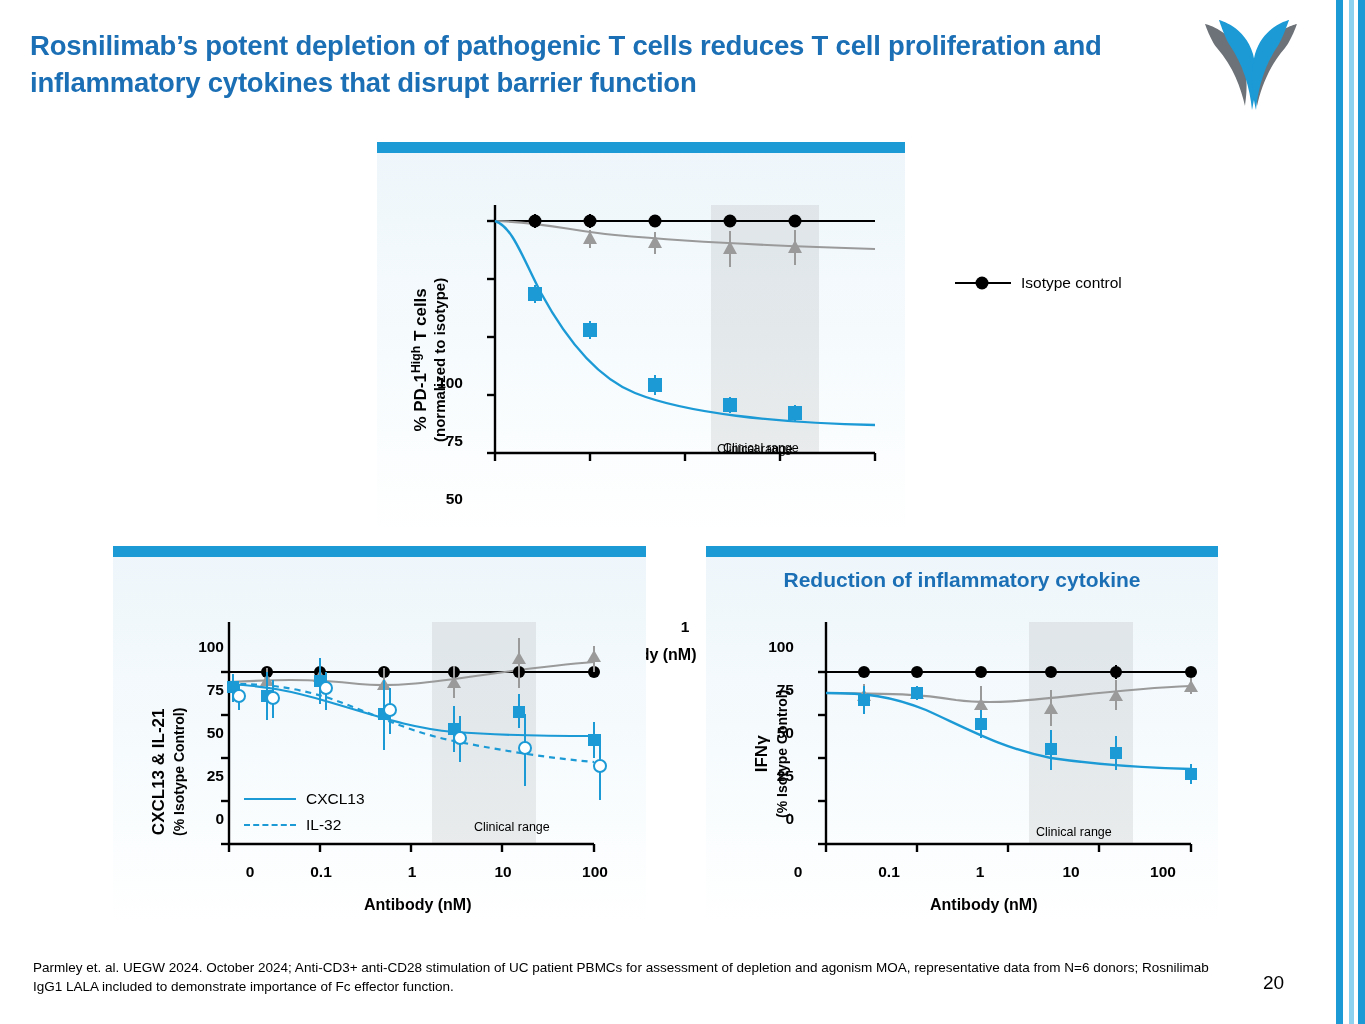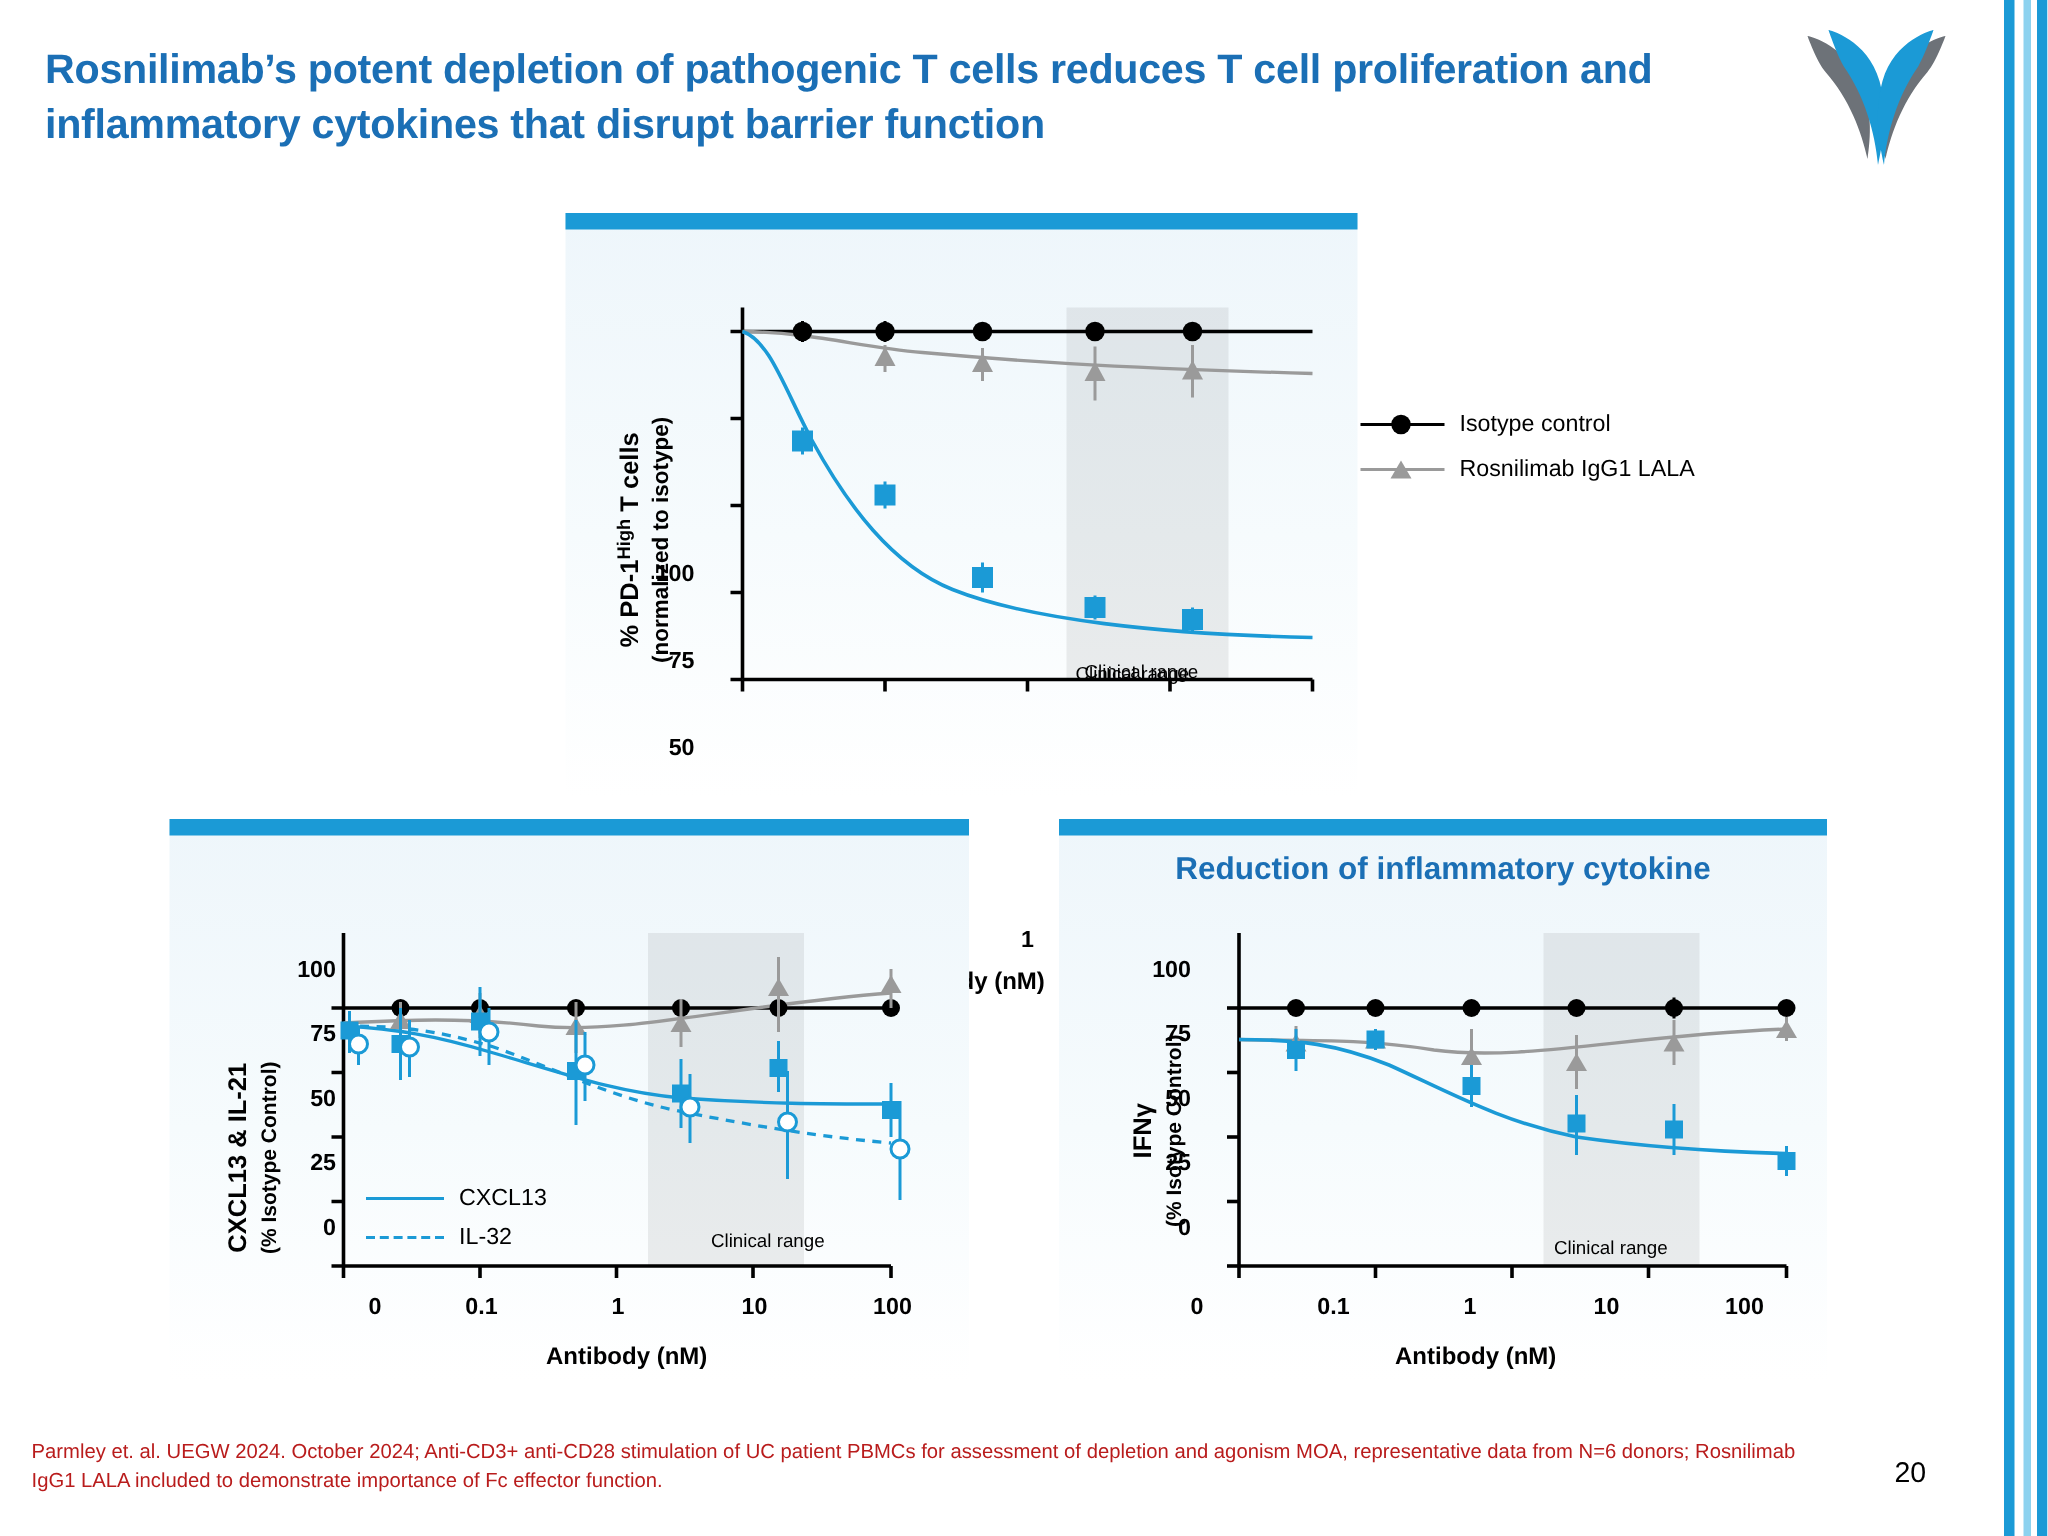--- a/index.html
+++ b/index.html
@@ -143,26 +143,26 @@
   }
   .lk-marker {
     position: absolute;
     left: 19px; top: 2px;
     width: 16px; height: 16px;
   }
 
   
   #footnote {
     position: absolute;
-    left: 21px;
+    left: 33px;
     top: 958px;
     width: 1180px;
     font-size: 13.5px;
     line-height: 1.42;
-    color: #b91c1c;
+    color: #000000;
   }
   #page-number {
     position: absolute;
     left: 1263px;
     top: 972px;
     font-size: 19px;
     color: #000;
   }
   .sub { font-size: 0.72em; vertical-align: -0.25em; }
   .sup { font-size: 0.72em; vertical-align: 0.45em; }
@@ -277,38 +277,29 @@
   <div class="tick-label" style="left:286px; top:476px; width:44px;">1</div>
   <div class="tick-label" style="left:381px; top:476px; width:44px;">10</div>
   <div class="tick-label" style="left:476px; top:476px; width:44px;">100</div>
 
   <div class="axis-title" style="left:212px; top:504px;">Antibody (nM)</div>
   <div class="clinical-label" style="left:340px; top:300px;">Clinical range</div>
 </div>
 
 <div class="clinical-label" style="left:723px; top:441px;">Clinical range</div>
 
-<div class="legend" id="legend-main" style="left:907px; top:268px;">
+<div class="legend" id="legend-main" style="left:955px; top:268px;">
   <div class="legend-row">
     <div class="legend-key">
       <div class="lk-line" style="background:#000;"></div>
       <svg class="lk-marker" viewBox="0 0 16 16">
           <circle cx="8" cy="8" r="6.5" fill="#000"></circle>
         </svg>
     </div>
     <div class="legend-text">Isotype control</div>
-  </div>
-  <div class="legend-row">
-    <div class="legend-key">
-      <div class="lk-line" style="background:#9a9a9a;"></div>
-      <svg class="lk-marker" viewBox="0 0 16 16">
-          <polygon points="8,2 15,14 1,14" fill="#9a9a9a"></polygon>
-        </svg>
-    </div>
-    <div class="legend-text">Rosnilimab IgG1 LALA</div>
   </div>
 </div>
 
 <div class="panel" id="panel-tfh">
   <div class="panel-topbar"></div>
 
   <div class="y-axis-title" style="left:36px; top:290px; font-size:17px; line-height:1.15;">
     CXCL13 &amp; IL-21<br><span style="font-weight:bold;font-size:14px;">(% Isotype Control)</span>
   </div>
 

